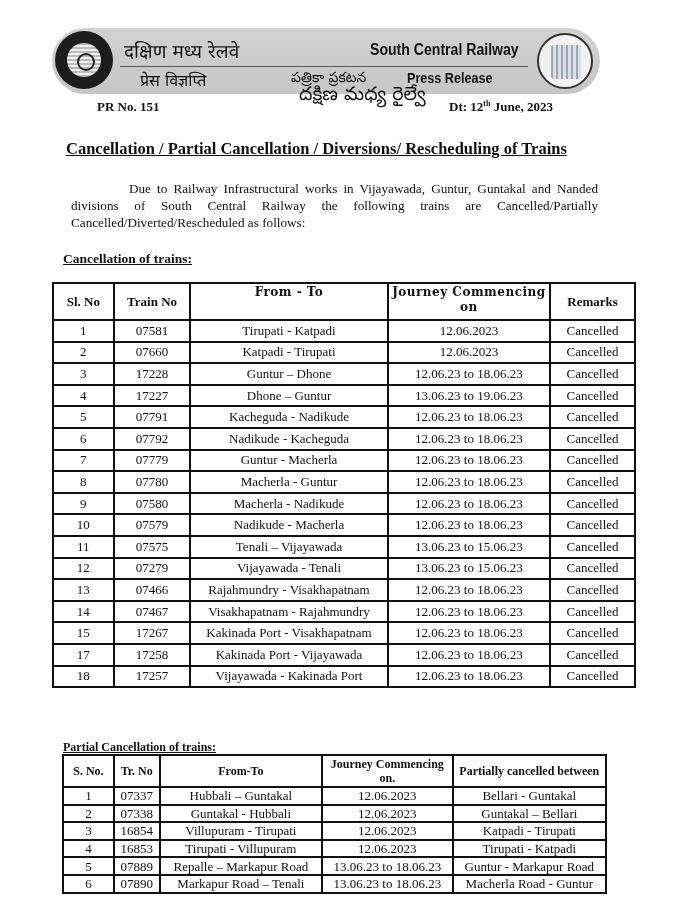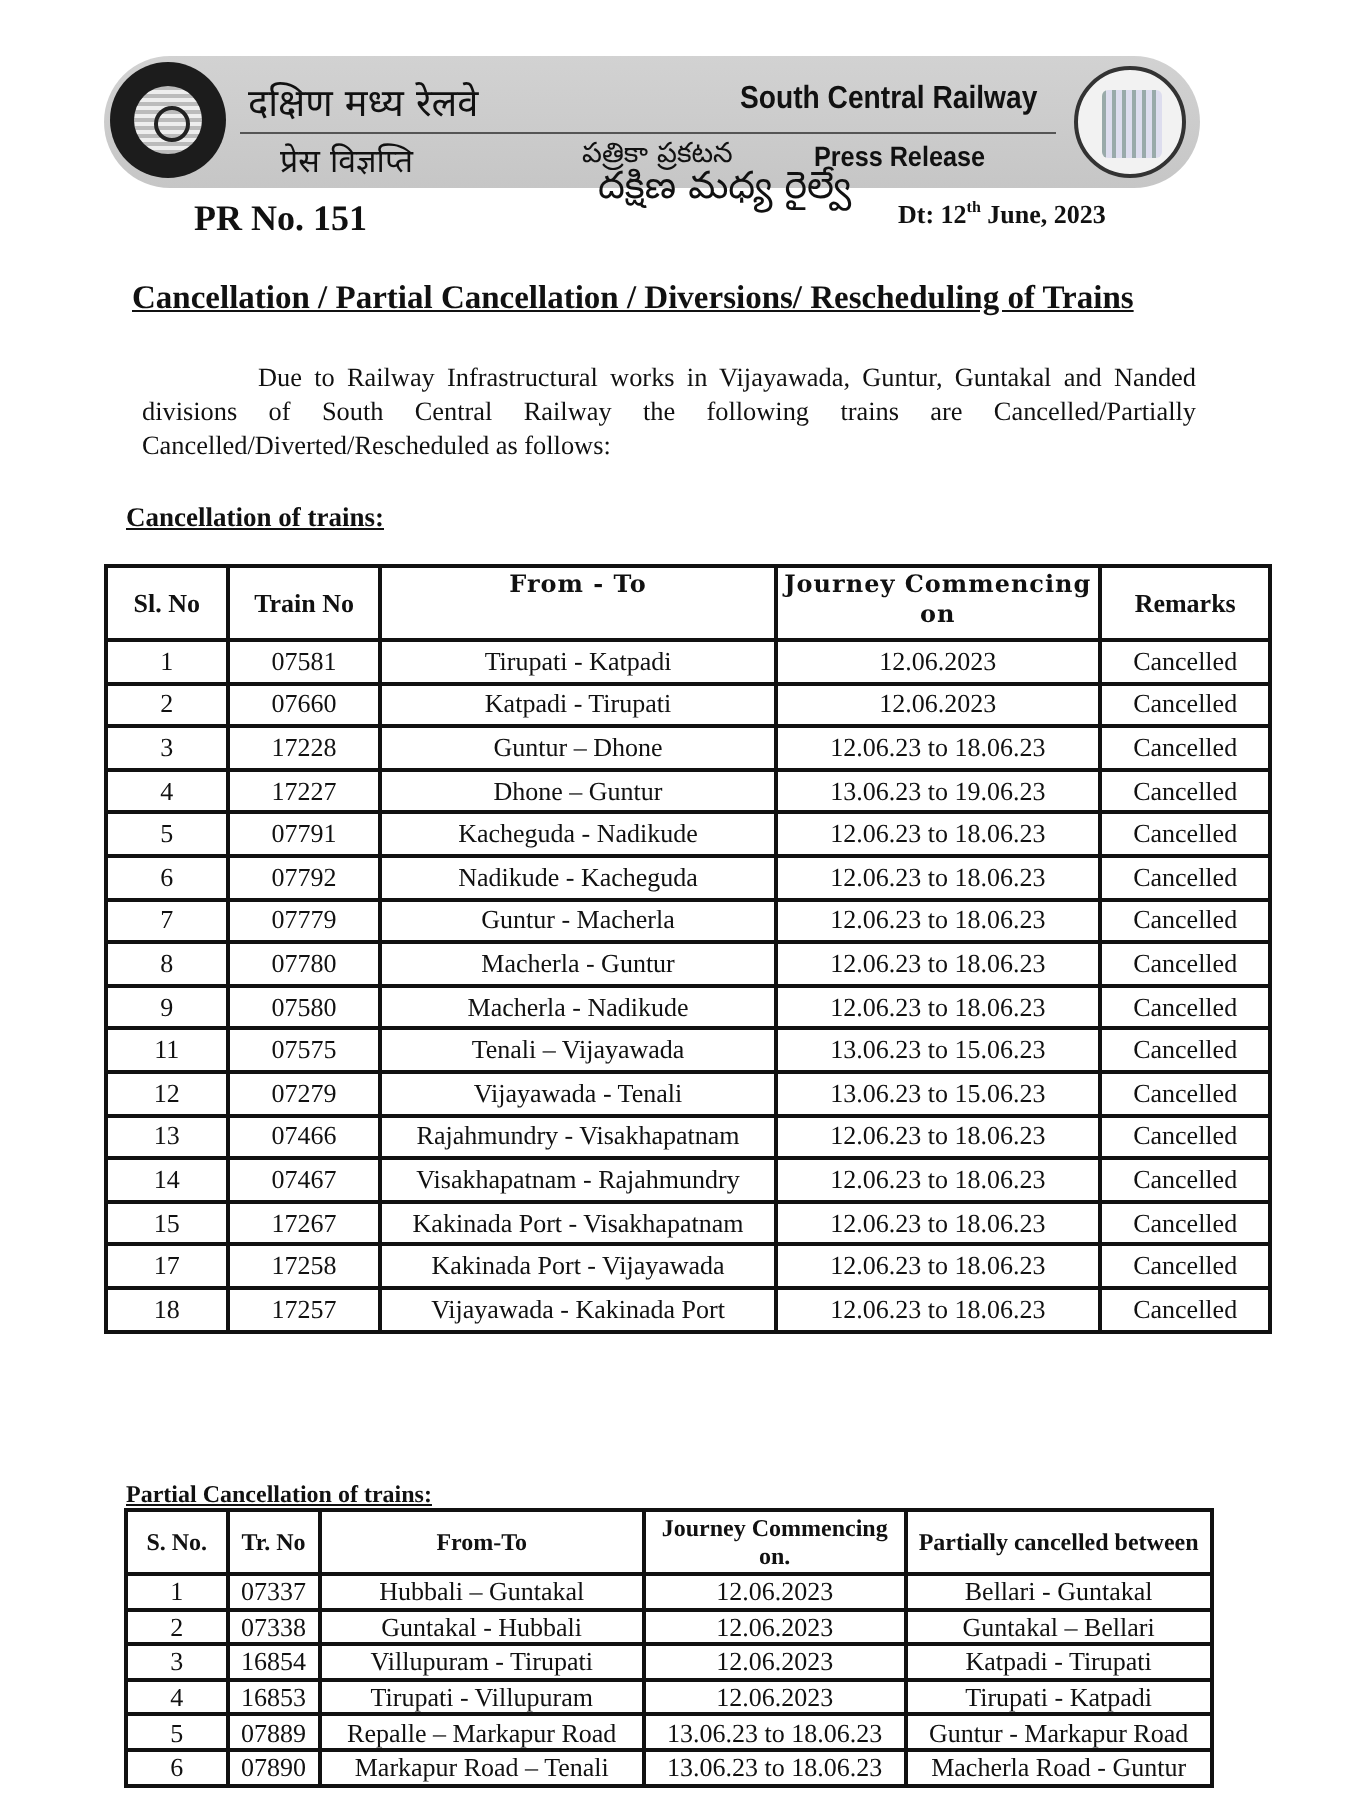--- a/index.html
+++ b/index.html
@@ -22,21 +22,21 @@
 
   .b-text { position: absolute; white-space: nowrap; font-family: "Liberation Sans", "DejaVu Sans", sans-serif; color: #111; }
   .hindi1 { left: 124px; top: 38px; font-size: 19px; font-family: "DejaVu Sans", sans-serif; }
   .telugu1 { left: 299px; top: 38px; font-size: 19px; font-family: "DejaVu Sans", sans-serif; margin-top: 44px; }
   .eng1 { left: 370px; top: 41px; font-size: 16px; font-weight: bold; transform: scaleX(0.88); transform-origin: left; }
   .hindi2 { left: 140px; top: 69px; font-size: 16px; font-family: "DejaVu Sans", sans-serif; }
   .telugu2 { left: 291px; top: 69px; font-size: 14px; font-family: "DejaVu Sans", sans-serif; }
   .eng2 { left: 407px; top: 70px; font-size: 14px; font-weight: bold; transform: scaleX(0.9); transform-origin: left; }
   .banner-rule { position: absolute; left: 120px; top: 66px; width: 408px; height: 1px; background: #555; }
 
-  .pr-no { position: absolute; left: 97px; top: 99px; font-weight: bold; font-size: 18px; }
+  .pr-no { position: absolute; left: 97px; top: 99px; font-weight: bold; font-size: 13px; }
   .pr-date { position: absolute; left: 449px; top: 99px; font-weight: bold; font-size: 13px; }
   .pr-date sup { font-size: 8px; }
 
   .title { position: absolute; left: 66px; top: 139px; font-weight: bold; font-size: 16.5px;
            text-decoration: underline; white-space: nowrap; }
   .intro { position: absolute; left: 71px; top: 180px; width: 527px; font-size: 13.2px; line-height: 17px;
            text-align: justify; }
   .intro .indent { display: inline-block; width: 58px; }
 
   .section1 { position: absolute; left: 63px; top: 251px; font-weight: bold; font-size: 13.5px; text-decoration: underline; }
@@ -155,20 +155,27 @@
         <td>Cancelled</td>
       </tr>
       <tr>
         <td>9</td>
         <td>07580</td>
         <td>Macherla - Nadikude</td>
         <td>12.06.23 to 18.06.23</td>
         <td>Cancelled</td>
       </tr>
       <tr>
+        <td>10</td>
+        <td>07579</td>
+        <td>Nadikude - Macherla</td>
+        <td>12.06.23 to 18.06.23</td>
+        <td>Cancelled</td>
+      </tr>
+      <tr>
         <td>11</td>
         <td>07575</td>
         <td>Tenali – Vijayawada</td>
         <td>13.06.23 to 15.06.23</td>
         <td>Cancelled</td>
       </tr>
       <tr>
         <td>12</td>
         <td>07279</td>
         <td>Vijayawada - Tenali</td>

